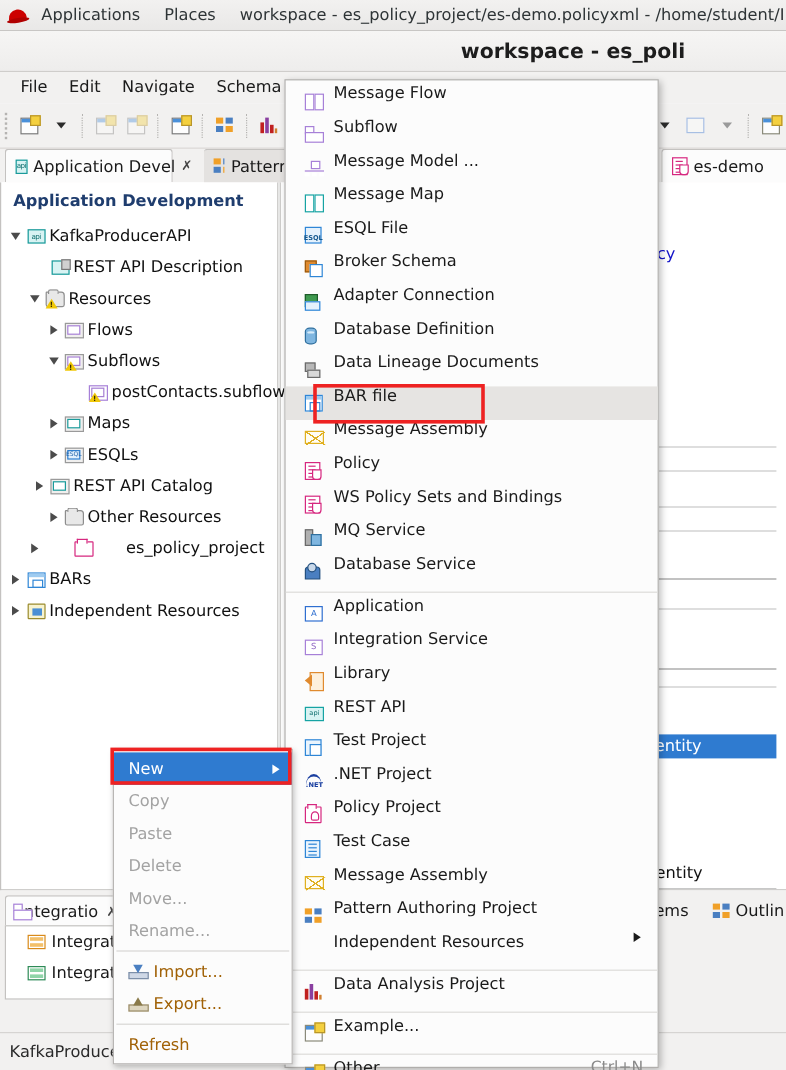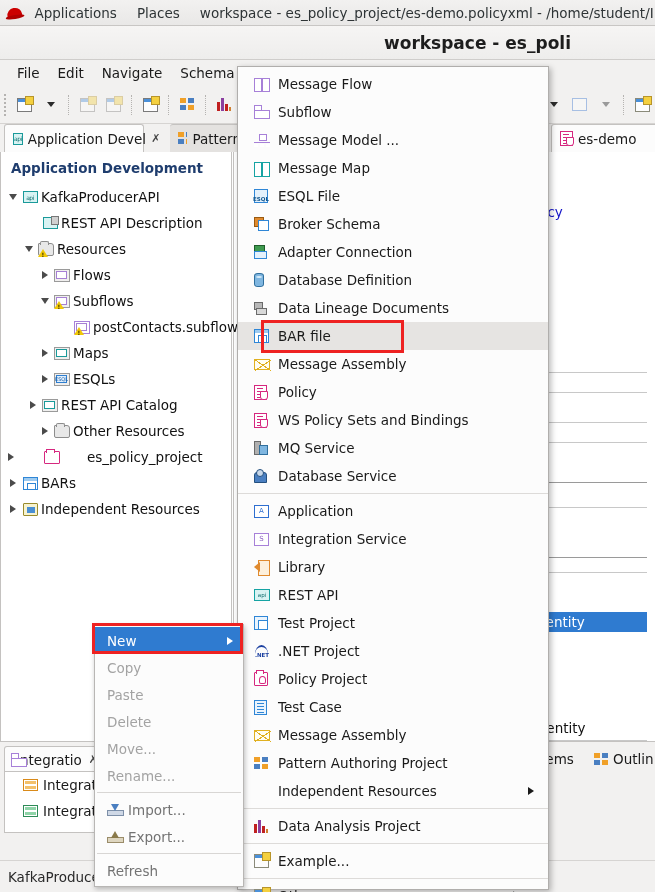--- a/index.html
+++ b/index.html
@@ -225,21 +225,21 @@
 
   
   .ctxmenu {
     position:absolute; left:94px; top:624px; width:150px;
     background:#fcfcfc; border:1px solid #b8b6b4;
     box-shadow: 1px 2px 5px rgba(0,0,0,.25);
     z-index: 40; padding: 2px 0;
   }
   .ctx-item {
     height:27px; display:flex; align-items:center; gap:6px;
-    padding-left:12px; font-size:13.5px; color:#737373; position:relative;
+    padding-left:12px; font-size:13.5px; color:#a16207; position:relative;
   }
   .ctx-item.disabled { color:#a3a3a3; }
   .ctx-item.selected { background:#2f7bd0; color:#ffffff; }
   .ctx-sub-arrow {
     position:absolute; right:10px; width:0;height:0;
     border-top:4.5px solid transparent;border-bottom:4.5px solid transparent;
     border-left:6px solid currentColor;
   }
   .ctx-sep { height:1px; background:#d8d6d4; margin:3px 2px; }
   .ico-import{width:15px;height:12px;position:relative;}
@@ -259,21 +259,21 @@
   }
 
   
   .newmenu {
     position:absolute; left:237px; top:66px; width:312px; height:824px;
     background:#fcfcfc; border:1px solid #b0aeac;
     box-shadow: 2px 2px 6px rgba(0,0,0,.28);
     z-index: 30; padding: 3px 0;
   }
   .nm-item {
-    height:28px; display:flex; align-items:center;
+    height:28px; display:flex; 
     padding-left:16px; font-size:13.5px; color:#1a1a1a; position:relative;
     white-space:nowrap;
   }
   .nm-icon { width:22px; flex:0 0 22px; display:flex;align-items:center;justify-content:flex-start; }
   .nm-label { padding-left:2px; }
   .nm-accel { position:absolute; right:12px; color:#8a8a8a; font-size:13px; }
   .nm-sub-arrow { position:absolute; right:14px; width:0;height:0;
     border-top:4.5px solid transparent;border-bottom:4.5px solid transparent;
     border-left:6px solid #1a1a1a; }
   .nm-sep { height:1px; background:#dddbd9; margin:3px 0; }
@@ -604,21 +604,21 @@
       <div class="tree-row" style="padding-left:36px;">
         <span class="twisty">
             <span class="tri-right"></span>
           </span>
         <span class="t-icon">
             <span class="ico-folder"></span>
           </span>
         <span class="t-label">Other Resources</span>
       </div>
 
-      <div class="tree-row" style="padding-left:2px;gap:24px;">
+      <div class="tree-row" style="padding-left:20px;gap:24px;">
         <span class="twisty">
             <span class="tri-right"></span>
           </span>
         <span class="t-icon">
             <span class="ico-pinkfolder"></span>
           </span>
         <span class="t-label">es_policy_project</span>
       </div>
 
       <div class="tree-row" style="padding-left:4px;">

